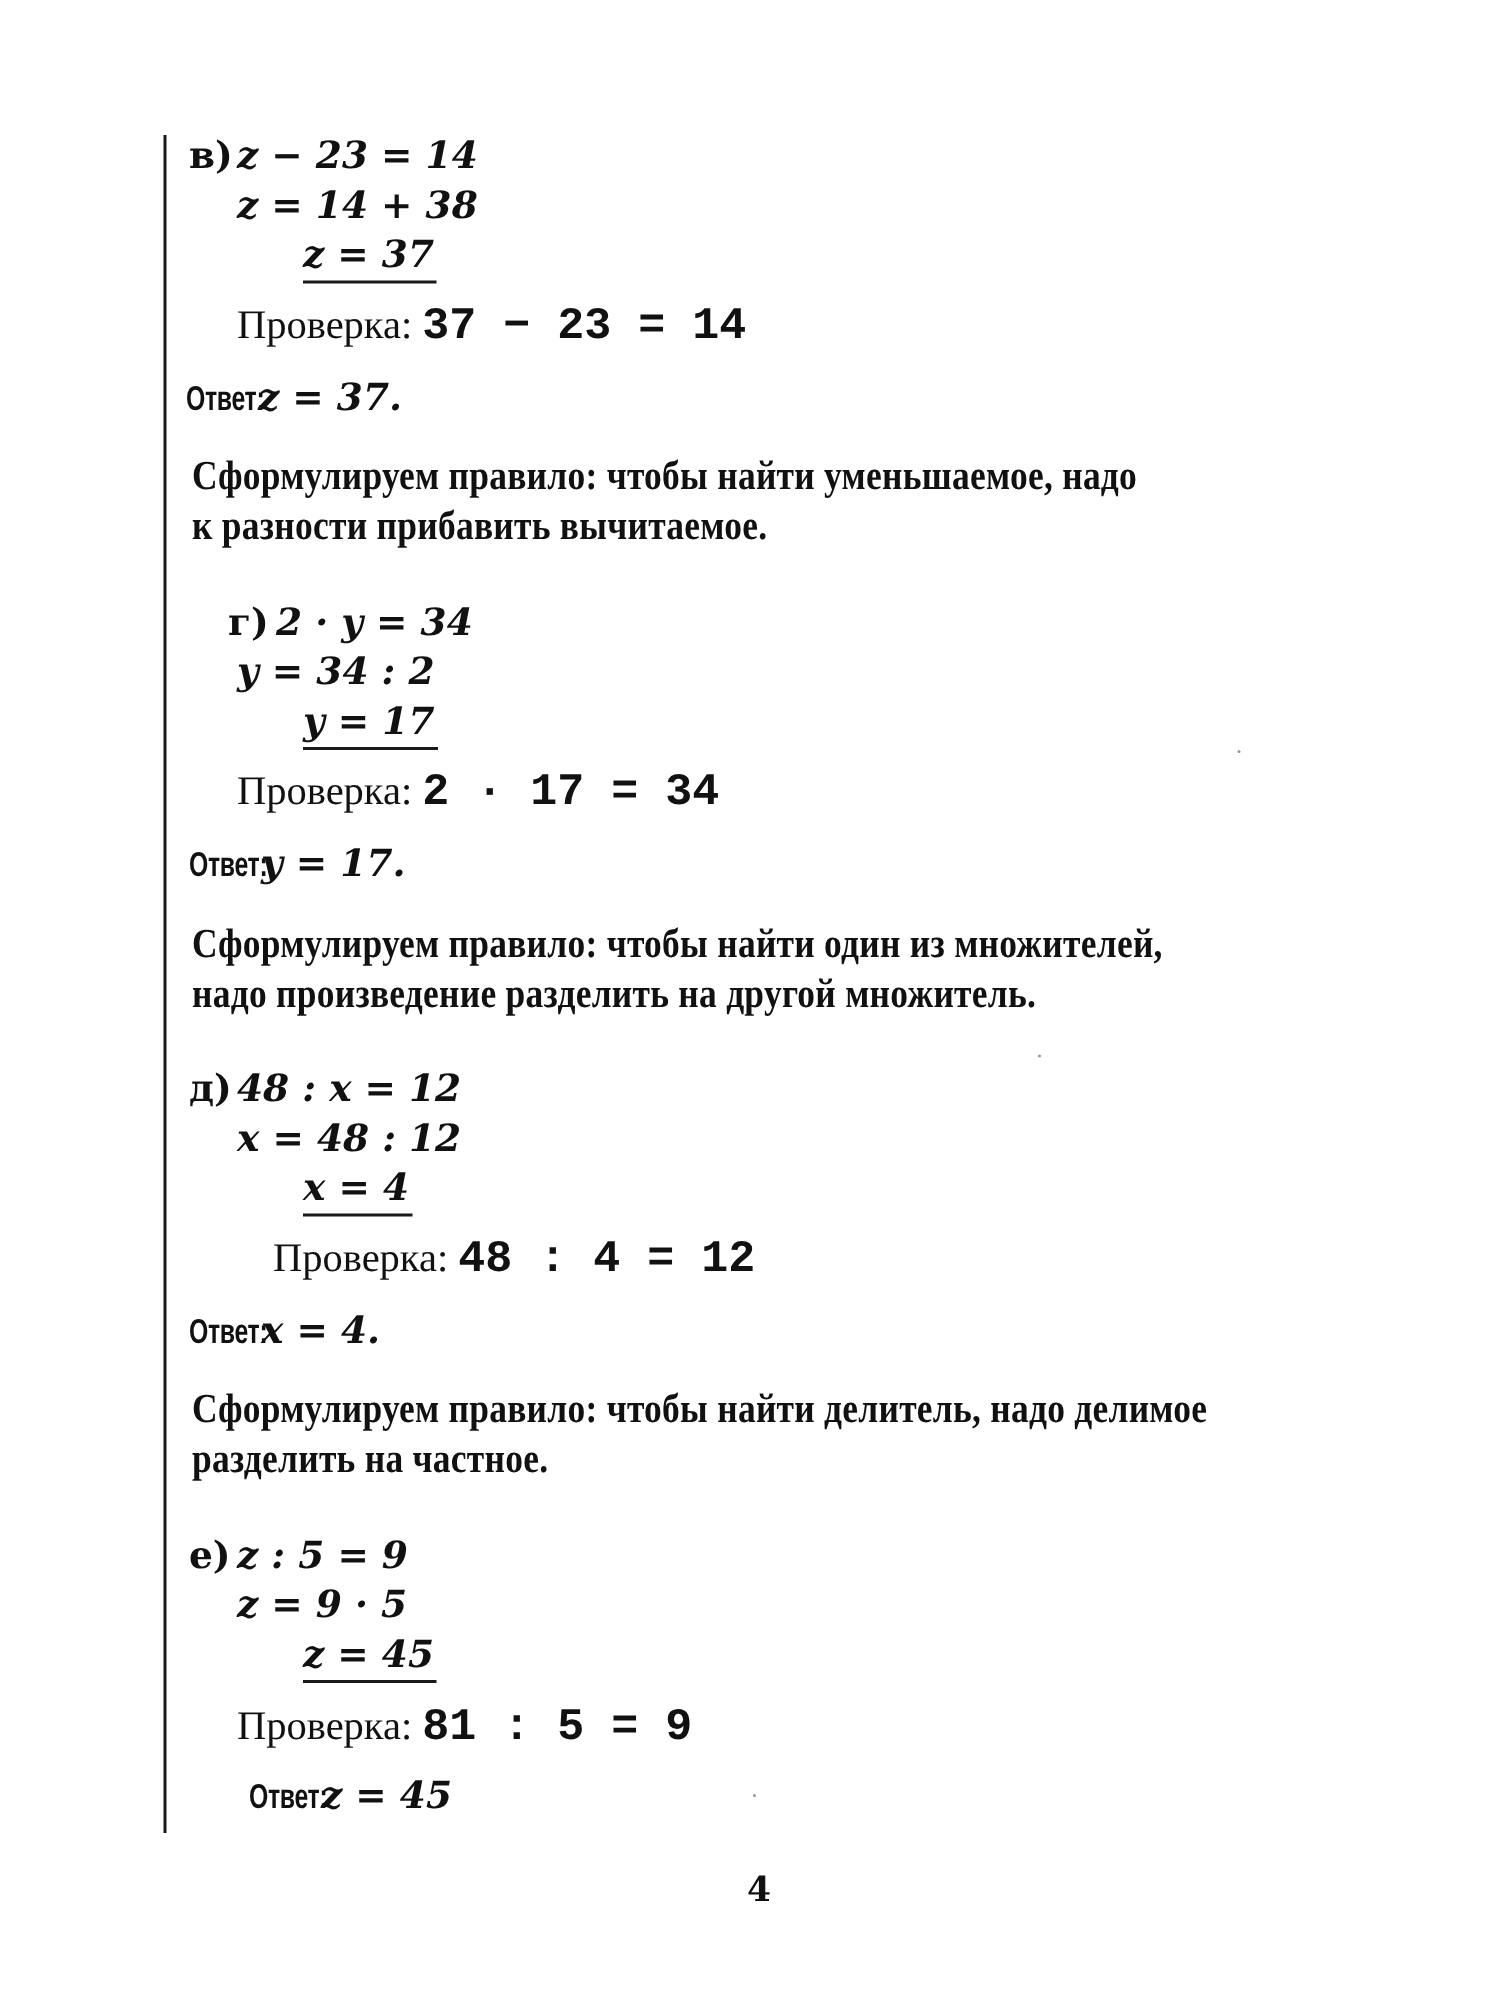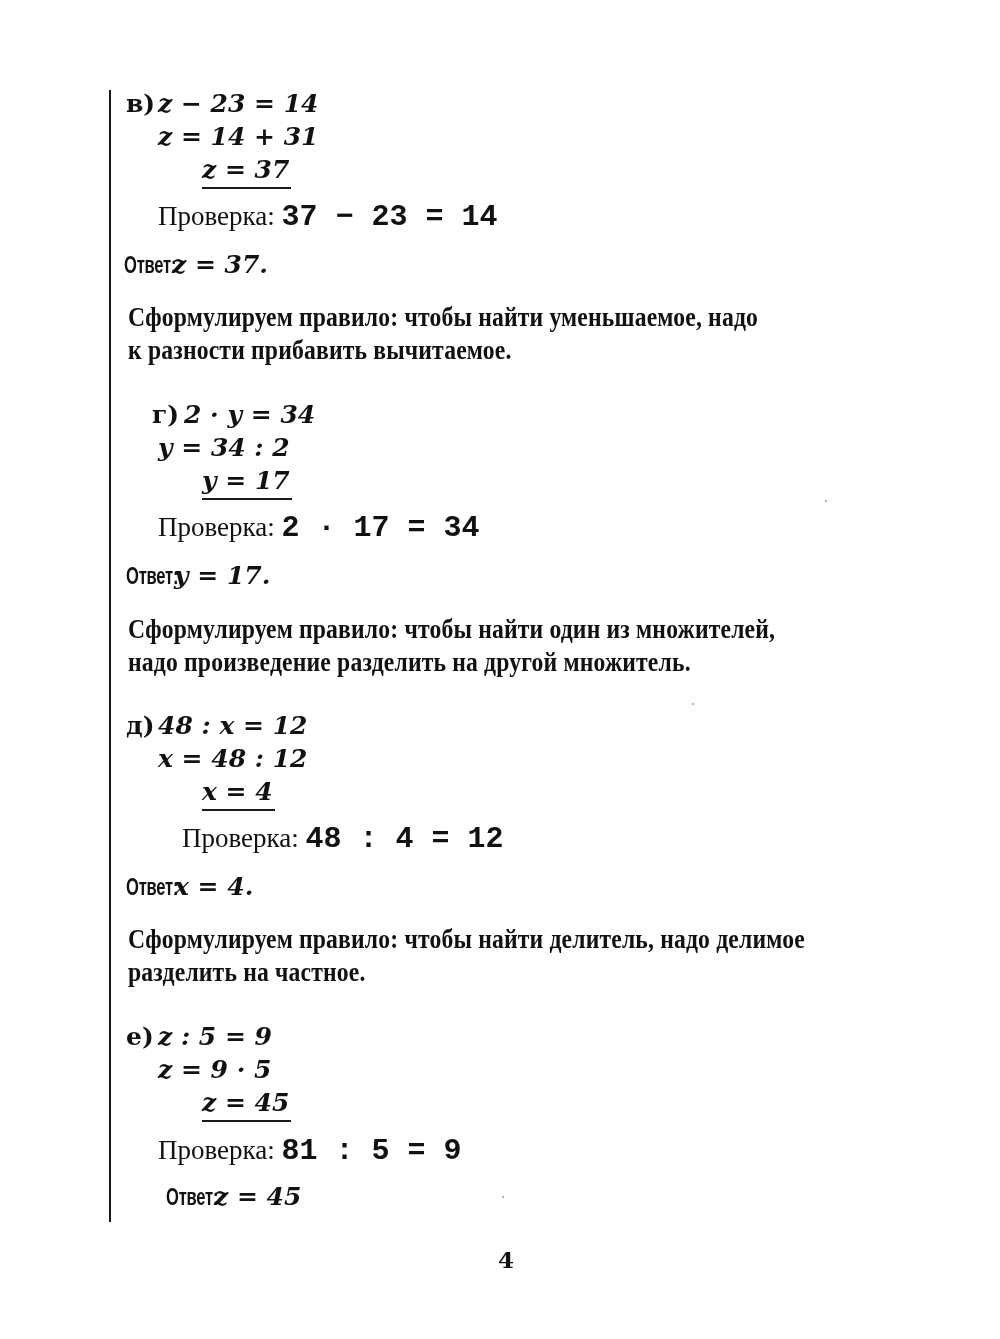--- a/index.html
+++ b/index.html
@@ -96,21 +96,21 @@
 </head>
 <body>
 
 <div class="margin-rule"></div>
 
 <section>
   <div class="line" style="left:126px; top:89px;">
     <span class="label">в)</span><span class="var">z − 23 = 14</span>
   </div>
   <div class="line" style="left:158px; top:122px;">
-    <span class="var">z = 14 + 31</span>
+    <span class="var">z = 14 + 38</span>
   </div>
   <div class="line" style="left:158px; top:155px;">
     <span class="var underlined">z = 37</span>
   </div>
   <div class="line check" style="left:158px; top:201px;">
     <span>Проверка:</span>
     <span class="expr">37 − 23 = 14</span>
   </div>
   <div class="line answer" style="left:124px; top:250px;">
     <span class="answer-label">Ответ:</span><span class="var">z = 37.</span>

